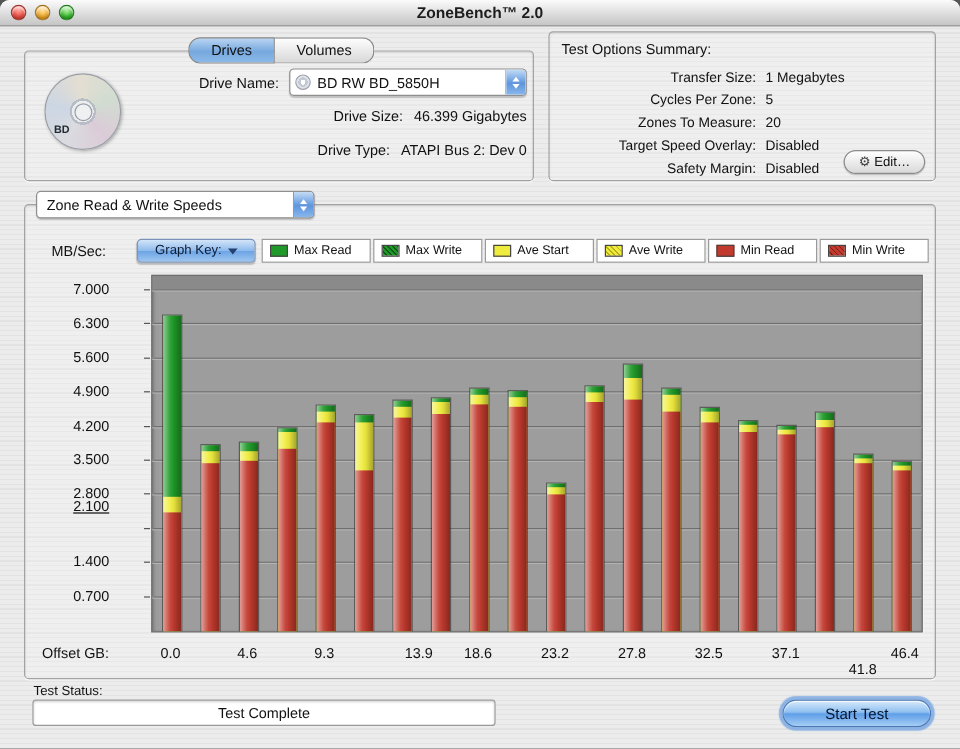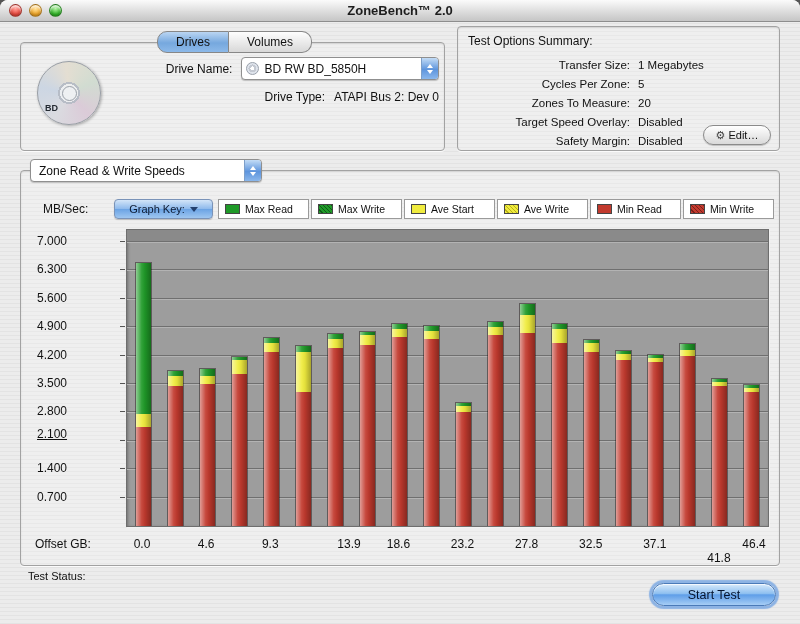--- a/index.html
+++ b/index.html
@@ -88,21 +88,21 @@
     border-top:5px solid #23406e;}
   .legend{position:absolute;left:197px;top:28px;display:flex;gap:2px;}
   .legend-item{width:91px;height:20px;background:#fff;border:1px solid #9a9a9a;
     display:flex;align-items:center;gap:5px;padding-left:6px;font-size:10.5px;color:#111;}
   .swatch{width:15px;height:10px;border:1px solid #454545;flex:0 0 15px;}
 
   .plot{position:absolute;left:105px;top:58px;width:643px;height:298px;background:#9d9d9d;
     border:1px solid #6e6e6e;box-shadow:1px 1px 0 #f2f2f2, inset 1px 1px 3px rgba(0,0,0,.28);}
   .plot-top-band{position:absolute;left:0;right:0;top:0;background:#8a8a8a;}
   .gridline{position:absolute;left:0;right:0;height:2px;background:#b3b3b3;border-top:1px solid #6f6f6f;}
-  .ylab{position:absolute;left:16px;width:78px;text-align:left;font-size:12px;color:#111;}
+  .ylab{position:absolute;left:16px;width:78px;text-align:center;font-size:12px;color:#111;}
   .ytick{position:absolute;left:99px;width:5px;height:1px;background:#555;}
   .bar{position:absolute;bottom:0;width:17px;border:1px solid rgba(20,10,10,.45);border-bottom:none;}
   .seg{position:absolute;bottom:0;left:0;right:0;}
   .bar-gloss{position:absolute;inset:0;
     background:linear-gradient(90deg,rgba(255,255,255,.5),rgba(255,255,255,.08) 38%,rgba(0,0,0,.05) 60%,rgba(0,0,0,.3));}
   .xlabels{position:absolute;left:0;top:366px;width:760px;height:16px;}
   .xlab{position:absolute;width:40px;text-align:center;font-size:12px;color:#111;}
   .axis-title-x{position:absolute;left:14px;top:366px;font-size:12px;color:#111;}
 
   
@@ -142,20 +142,24 @@
       <div class="drow">
         <span class="dlabel">Drive Name:</span>
         <div class="popup" style="width:204px;">
           <span class="mini-disc"></span>
           <span class="ptext">BD RW BD_5850H</span>
           <span class="arrowcap">
             <span class="tri-up"></span>
             <span class="tri-down"></span>
           </span>
         </div>
+      </div>
+      <div class="drow">
+        <span class="dlabel">Drive Size:</span>
+        <span class="dvalue">46.399 Gigabytes</span>
       </div>
       <div class="drow">
         <span class="dlabel">Drive Type:</span>
         <span class="dvalue">ATAPI Bus 2: Dev 0</span>
       </div>
     </div>
   </div>
 
   <div class="gbox options-panel">
     <div class="opt-title">Test Options Summary:</div>
@@ -369,21 +373,21 @@
         <div class="ylab" style="top: 119.8px;">5.600</div>
         <div class="ytick" style="top: 126.8px;"></div>
         <div class="ylab" style="top: 148.2px;">4.900</div>
         <div class="ytick" style="top: 155.2px;"></div>
         <div class="ylab" style="top: 176.6px;">4.200</div>
         <div class="ytick" style="top: 183.6px;"></div>
         <div class="ylab" style="top: 205px;">3.500</div>
         <div class="ytick" style="top: 212px;"></div>
         <div class="ylab" style="top: 233.4px;">2.800</div>
         <div class="ytick" style="top: 240.4px;"></div>
-        <div class="ylab" style="top: 256px; text-decoration: underline;">2.100</div>
+        <div class="ylab" style="top: 244px; text-decoration: underline;">2.100</div>
         <div class="ytick" style="top: 268.8px;"></div>
         <div class="ylab" style="top: 290.2px;">1.400</div>
         <div class="ytick" style="top: 297.2px;"></div>
         <div class="ylab" style="top: 318.6px;">0.700</div>
         <div class="ytick" style="top: 325.6px;"></div>
       </div>
     <div class="xlabels" id="xaxis">
         <div class="xlab" style="left: 101.025px;">0.0</div>
         <div class="xlab" style="left: 165.125px;">4.6</div>
         <div class="xlab" style="left: 229.225px;">9.3</div>
@@ -393,17 +397,20 @@
         <div class="xlab" style="left: 485.625px;">27.8</div>
         <div class="xlab" style="left: 549.725px;">32.5</div>
         <div class="xlab" style="left: 613.825px;">37.1</div>
         <div class="xlab" style="left: 677.925px; margin-top: 14px;">41.8</div>
         <div class="xlab" style="left: 713px;">46.4</div>
       </div>
     <div class="axis-title-x">Offset GB:</div>
   </div>
 
   <div class="status-label">Test Status:</div>
+  <div class="status-box">
+    <span>Test Complete</span>
+  </div>
   <div class="start-btn">
     <span>Start Test</span>
   </div>
 
 </div>
 
 </body></html>

